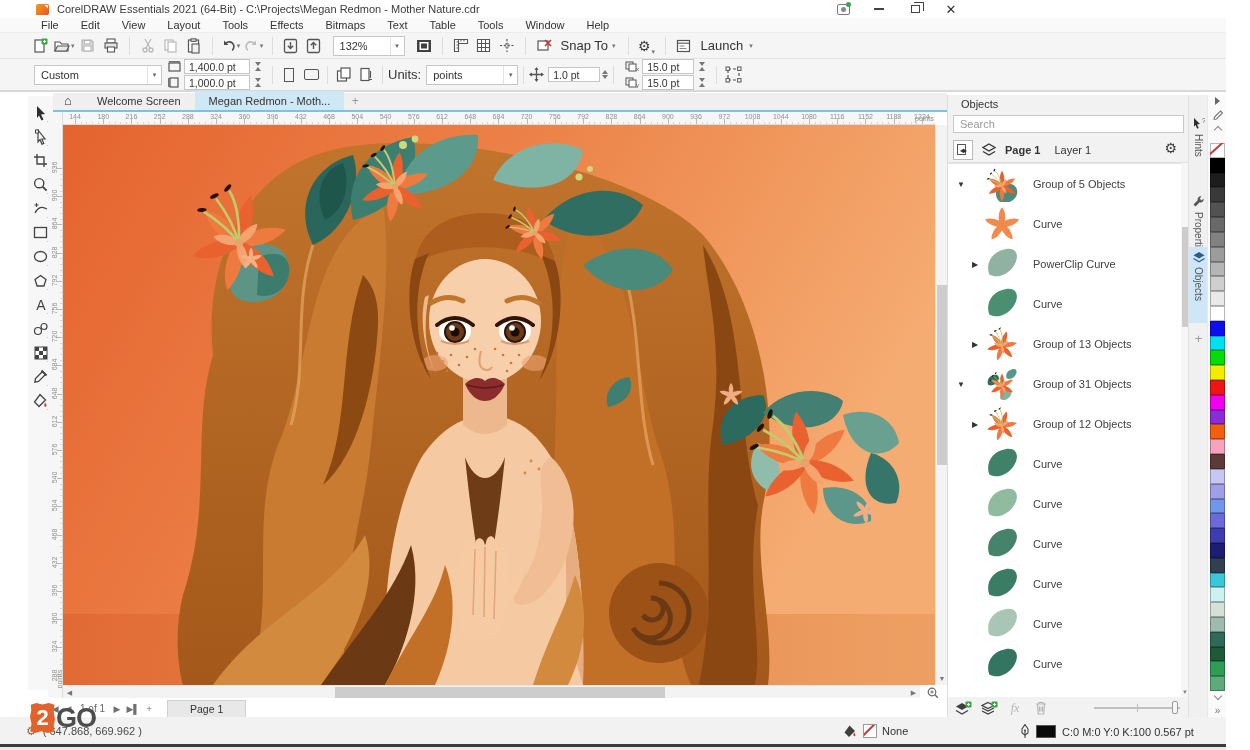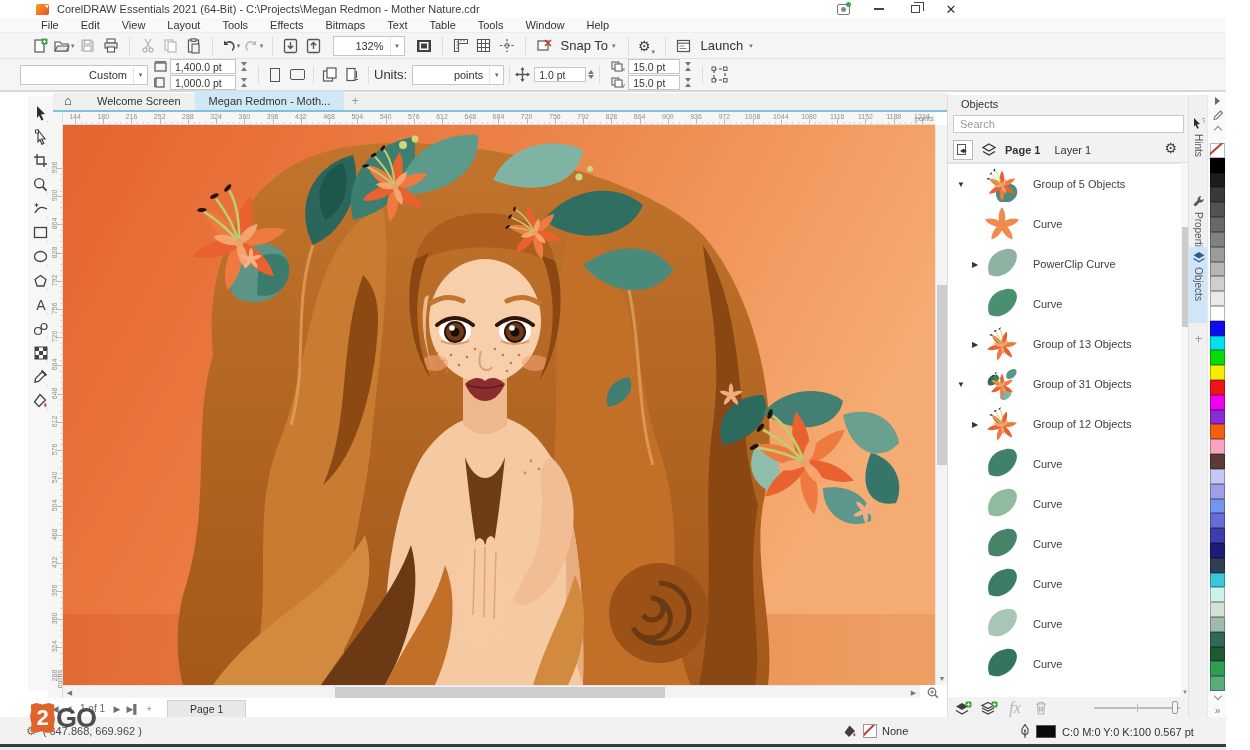--- a/index.html
+++ b/index.html
@@ -26,26 +26,26 @@
   
   .menubar { left:0; top:18px; width:1250px; height:15px; background:#f9f9f9; display:flex; align-items:center; padding-left:30px; border-bottom:1px solid #ededed; }
   .menu-item { padding:0 11px; font-size:11px; color:#333; cursor:default; }
 
   
   .toolbar { left:0; top:33px; width:1250px; height:26px; background:#f5f5f5; border-bottom:1px solid #e2e2e2; display:flex; align-items:center; padding-left:30px; gap:3px; }
   .tbtn { height:20px; min-width:20px; display:flex; align-items:center; justify-content:center; border-radius:2px; }
   .tbtn svg { display:block; }
   .ddv { font-size:7px; color:#777; margin-left:1px; }
   .tsep { width:1px; height:18px; background:#dcdcdc; margin:0 5px; }
-  .combo { background:#fff; border:1px solid #c6c6c6; height:20px; display:flex; align-items:center; font-size:11px; color:#333;text-align:right; }
+  .combo { background:#fff; border:1px solid #c6c6c6; height:20px; display:flex; align-items:center; font-size:11px; color:#333; }
   .combo .cv { padding:0 6px; flex:1; }
   .combo .ca { width:14px; height:100%; display:flex; align-items:center; justify-content:center; color:#666; font-size:7px; border-left:1px solid #e3e3e3; }
   .gear { font-size:14px; color:#3c3c3c; line-height:1; }
   .lbl { font-size:13px; color:#333; }
-  .propbar { left:0; top:59px; width:1250px; height:33px; background:#f5f5f5; border-bottom:2px solid #d8d8d8; display:flex; align-items:center; padding-left:20px; }
+  .propbar { left:0; top:59px; width:1250px; height:33px; background:#f5f5f5; border-bottom:2px solid #d8d8d8; display:flex; align-items:center; padding-left:34px; }
   .spin2 { display:flex; flex-direction:column; justify-content:center; gap:1px; margin-left:2px; }
   .spin2 i { width:0; height:0; border-left:3px solid transparent; border-right:3px solid transparent; display:block; }
   .spin2 .up { border-bottom:4px solid #777; }
   .spin2 .dn { border-top:4px solid #777; }
   .field { background:#fff; border:1px solid #c6c6c6; height:15px; font-size:10.5px; display:flex; align-items:center; padding:0 4px; }
   .sizegrp { display:flex; flex-direction:column; gap:1px; margin:0 6px; }
   .sizerow { display:flex; align-items:center; gap:3px; }
   .picon { width:12px; height:12px; border:1.2px solid #555; }
   .pbtn { width:20px; height:22px; border:1px solid transparent; display:flex; align-items:center; justify-content:center; margin:0 1px; }
 
@@ -127,21 +127,21 @@
   .obj-arrow { position:absolute; width:10px; text-align:center; font-size:8px; color:#333; }
   .obj-thumb { position:absolute; left:36px; width:36px; height:36px; top:2px; }
   .obj-thumb svg { width:36px; height:36px; display:block; }
   .obj-label { position:absolute; left:85px; font-size:11px; color:#404040; }
   .list-scroll { position:absolute; left:233px; top:68px; width:8px; height:534px; background:#f6f6f6; }
   .list-thumbv { position:absolute; left:1px; top:64px; width:6px; height:100px; background:#ccc; }
   .list-uparrow { position:absolute; left:233px; top:70px; width:8px; font-size:6px; color:#888; text-align:center; }
   .list-dnarrow { position:absolute; left:233px; top:594px; width:8px; font-size:6px; color:#888; text-align:center; }
   .docker-foot { position:absolute; left:0; top:604px; width:241px; height:18px; display:flex; align-items:center; gap:8px; padding-left:6px; }
   .df-icon { width:18px; height:16px; display:flex; align-items:center; justify-content:center; }
-  .fx { font-style:italic; font-family:"Liberation Serif","DejaVu Serif",serif; color:#b5b5b5; font-size:16px; }
+  .fx { font-style:italic; font-family:"Liberation Serif","DejaVu Serif",serif; color:#b5b5b5; font-size:12px; }
   .size-slider { position:absolute; left:146px; top:8px; width:86px; height:2px; background:#bfbfbf; }
   .size-slider::before{ content:""; position:absolute; left:50%; top:-3px; width:1px; height:8px; background:#bfbfbf; }
   .slider-handle { position:absolute; right:2px; top:-6px; width:6px; height:13px; background:#f5f5f5; border:1px solid #9a9a9a; border-radius:2px; }
 
   
   .sidetabs { left:1188px; top:95px; width:19px; height:622px; background:#f0f0f0; border-left:1px solid #e0e0e0; }
   .stab { position:absolute; left:0; width:19px; display:flex; flex-direction:column; align-items:center; gap:4px; padding-top:4px; }
   .stab .st-label { writing-mode:vertical-rl; font-size:10px; color:#555; }
   .stab.active { background:#cfe6f8; }
   .stab-plus { position:absolute; left:0; top:236px; width:19px; text-align:center; color:#9a9a9a; font-size:13px; }

